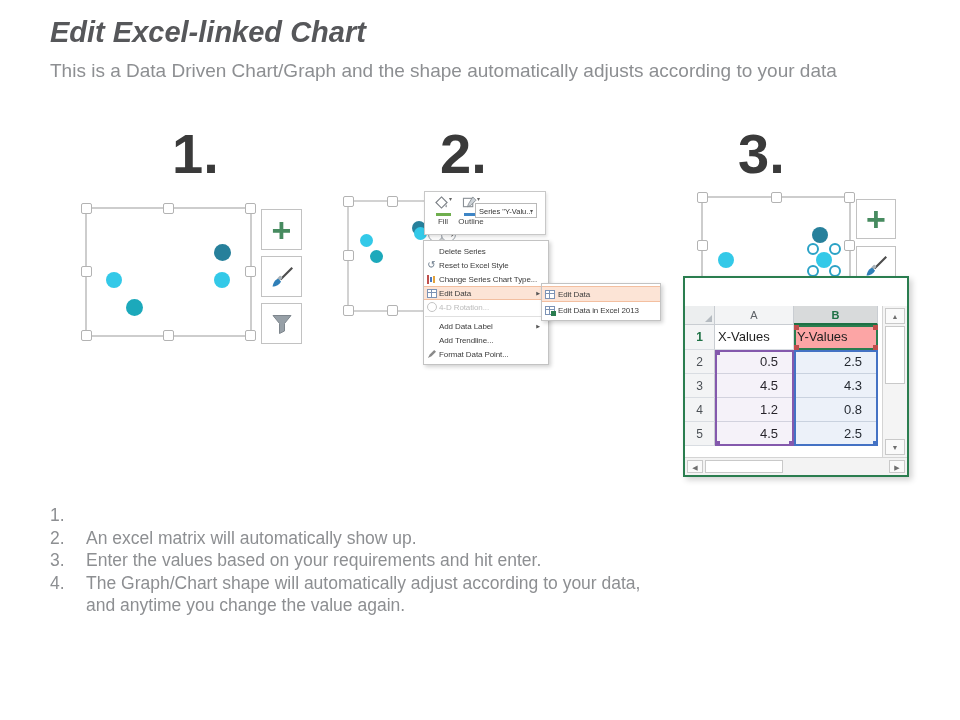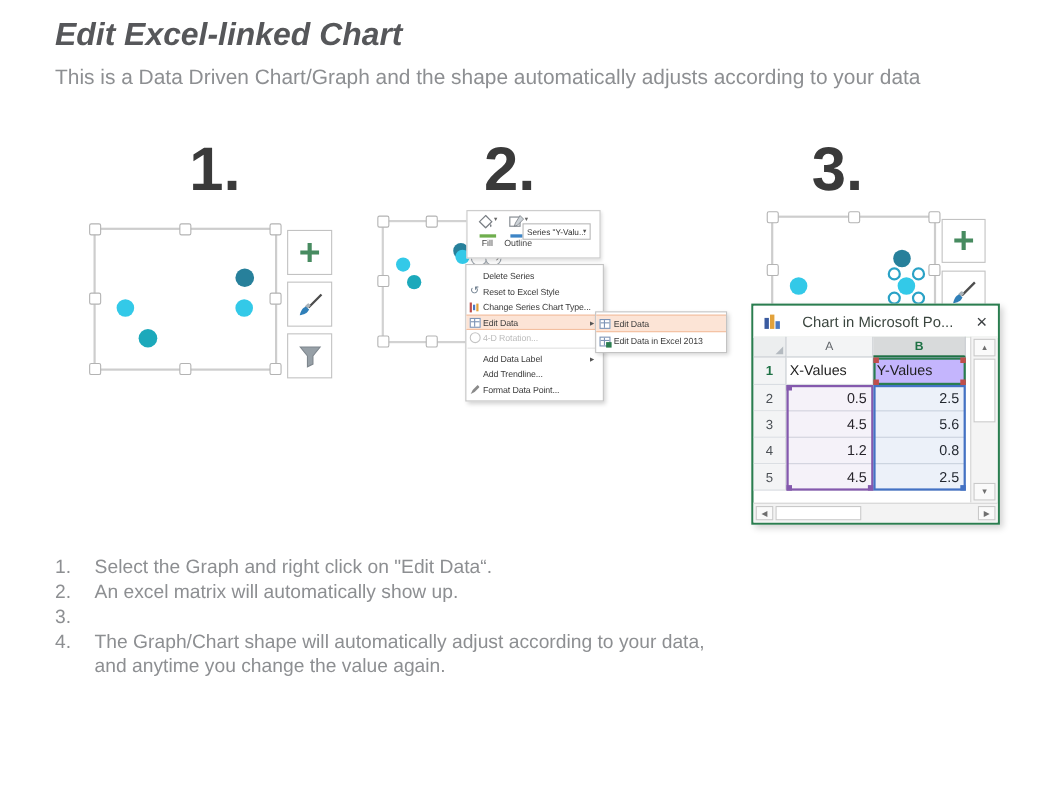--- a/index.html
+++ b/index.html
@@ -88,22 +88,22 @@
              text-align:center;font-size:11px;line-height:18px;color:#5f6368;background:#f3f4f5;flex:none;}
   .xl-colhdr.sel{background:#d8dadb;color:#1e7145;font-weight:bold;border-bottom:2px solid #1e7145;}
   .xl-row{display:flex;height:24px;}
   .xl-row.r1{height:25px;}
   .xl-rowhdr{width:30px;box-sizing:border-box;background:#f3f4f5;border-right:1px solid #c9cdd2;border-bottom:1px solid #d9dde2;
              text-align:center;font-size:12px;color:#4c5156;line-height:24px;flex:none;}
   .xl-rowhdr.sel{color:#1e7145;font-weight:bold;}
   .xl-cell{box-sizing:border-box;border-right:1px solid #d9dde2;border-bottom:1px solid #d9dde2;
            color:#1f1f1f;line-height:24px;flex:none;overflow:hidden;white-space:nowrap;}
   .xl-cell.txt{text-align:left;padding-left:3px;}
-  .xl-cell.num{text-align:right;padding-right:5px;}
-  .xl-cell.pink{background:#c4b5fd;}
+  .xl-cell.num{text-align:right;padding-right:15px;}
+  .xl-cell.pink{background:#fca5a5;}
   .colA{width:79px;} .colB{width:84px;}
   .xl-overlay{position:absolute;box-sizing:border-box;pointer-events:none;}
   .ov-green{border:2px solid #2a7d4f;}
   .ov-purple{border:2px solid #8459ad;background:rgba(132,89,173,.08);}
   .ov-blue{border:2px solid #4472c4;background:rgba(68,114,196,.10);}
   .sq{position:absolute;width:5px;height:5px;}
   .sq-red{background:#bf4e4b;} .sq-purple{background:#8459ad;} .sq-blue{background:#4472c4;}
   .xl-vscroll{position:absolute;right:0;top:0;bottom:0;width:25px;background:#f4f4f4;border-left:1px solid #d4d4d4;box-sizing:border-box;}
   .scr-box{position:absolute;left:2px;right:2px;height:16px;background:#fafafa;border:1px solid #c9c9c9;
            font-size:7px;color:#6f6f6f;text-align:center;line-height:15px;box-sizing:border-box;}
@@ -292,49 +292,40 @@
   </div>
   <div class="side-btn" style="left:856px;top:246px;width:38px;height:38px;z-index:2;">
     <svg width="24" height="24" viewBox="0 0 24 24">
       <path d="M22 1.5 L12.5 11 L10.2 13.3 L8.7 11.8 L11 9.5 L20.5 0 Z" fill="#4d4d4d" transform="translate(1,2)"></path>
       <rect x="7.2" y="11.6" width="5" height="3.4" rx="1" fill="#aab3b9" transform="rotate(-45 9.7 13.3)"></rect>
       <path d="M8.2 13.8 C4.4 14.8 3.2 18.6 2.5 21.6 C6.2 21 9.4 20 11 16.4 Z" fill="#2f7fb8"></path>
     </svg>
   </div>
 
   <div class="abs xl-win">
-    <div class="xl-titlebar">
-      <span class="xl-appicon">
-        <span style="height:10px;background:#3a5ba0;"></span>
-          <span style="height:13px;background:#e2a23b;"></span>
-          <span style="height:7px;background:#4a78c0;"></span>
-      </span>
-      <span class="xl-title">Chart in Microsoft Po...</span>
-      <span class="xl-close">✕</span>
-    </div>
     <div class="xl-sheet">
       <div class="xl-hdr-row">
         <div class="xl-corner"></div>
         <div class="xl-colhdr colA">A</div>
         <div class="xl-colhdr colB sel">B</div>
       </div>
       <div class="xl-row r1">
         <div class="xl-rowhdr sel">1</div>
         <div class="xl-cell txt colA">X-Values</div>
         <div class="xl-cell txt colB pink">Y-Values</div>
       </div>
       <div class="xl-row">
         <div class="xl-rowhdr">2</div>
         <div class="xl-cell num colA">0.5</div>
         <div class="xl-cell num colB">2.5</div>
       </div>
       <div class="xl-row">
         <div class="xl-rowhdr">3</div>
         <div class="xl-cell num colA">4.5</div>
-        <div class="xl-cell num colB">5.6</div>
+        <div class="xl-cell num colB">4.3</div>
       </div>
       <div class="xl-row">
         <div class="xl-rowhdr">4</div>
         <div class="xl-cell num colA">1.2</div>
         <div class="xl-cell num colB">0.8</div>
       </div>
       <div class="xl-row">
         <div class="xl-rowhdr">5</div>
         <div class="xl-cell num colA">4.5</div>
         <div class="xl-cell num colB">2.5</div>
@@ -365,28 +356,28 @@
     <div class="xl-hscroll">
       <div class="scr-box-h" style="left:2px;"><span>◀</span></div>
       <div class="scr-thumb-h"></div>
       <div class="scr-box-h" style="right:2px;"><span>▶</span></div>
     </div>
   </div>
 
   <div class="abs instr">
     <div class="instr-row">
       <span class="instr-num">1.</span>
-      <span class="instr-text">Select the Graph and right click on "Edit Data“.</span>
     </div>
     <div class="instr-row">
       <span class="instr-num">2.</span>
       <span class="instr-text">An excel matrix will automatically show up.</span>
     </div>
     <div class="instr-row">
       <span class="instr-num">3.</span>
+      <span class="instr-text">Enter the values based on your requirements and hit enter.</span>
     </div>
     <div class="instr-row">
       <span class="instr-num">4.</span>
       <span class="instr-text">The Graph/Chart shape will automatically adjust according to your data, and anytime you change the value again.</span>
     </div>
   </div>
 
 </div>
 
 </body></html>

